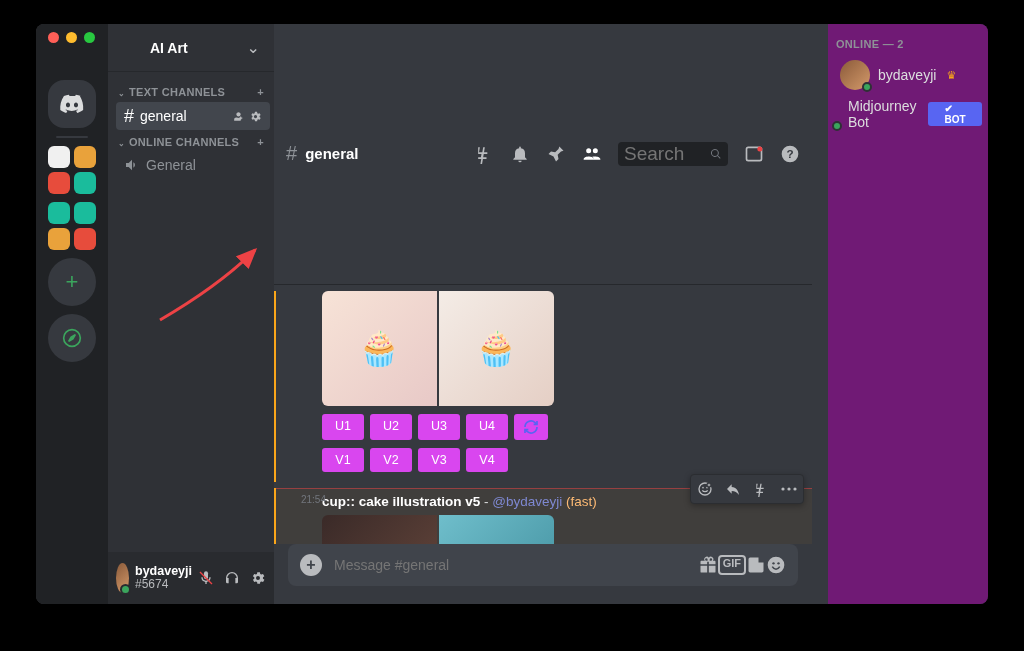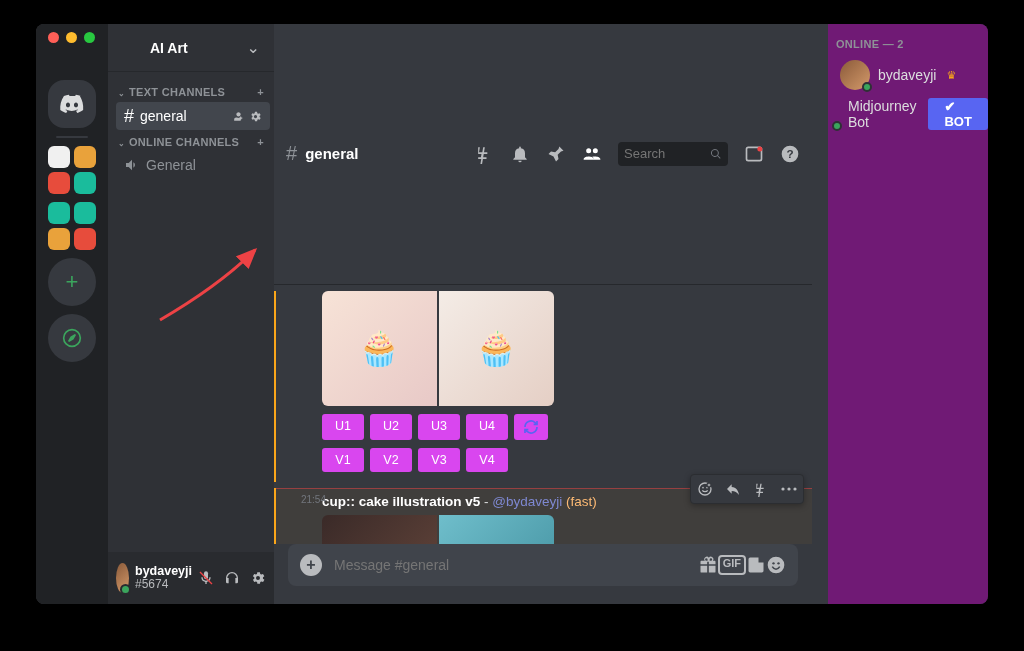--- a/index.html
+++ b/index.html
@@ -11,21 +11,21 @@
 .tl { width: 11px; height: 11px; border-radius: 50%; }
 .tl.r { background: #ff5f57; } .tl.y { background: #febc2e; } .tl.g { background: #28c840; } 
 .top-channels { width: 166px; background: #2f3136; display: flex; align-items: center; padding: 0 14px; justify-content: space-between; border-top-left-radius: 8px 0; }
 .top-channels h1 { font-size: 14px; font-weight: 600; color: #fff; }
 .top-main { flex: 1; display: flex; align-items: center; padding: 0 12px; gap: 8px; }
 .hash { color: #8e9297; font-size: 20px; }
 .chan-name { color: #fff; font-size: 15px; font-weight: 600; flex: 1; }
 .toolbar-icons { display: flex; align-items: center; gap: 16px; color: #b9bbbe; }
 .toolbar-icons .ico { width: 20px; height: 20px; display: inline-flex; align-items: center; justify-content: center; cursor: pointer; }
 .search { background: #202225; border-radius: 4px; width: 110px; height: 24px; display: flex; align-items: center; padding: 0 6px; color: #72767d; font-size: 13px; gap: 4px; }
-.search input { background: transparent; border: none; outline: none; color: #dcddde; width: 100%; font-size: 13px; }
+.search input { background: transparent; border: none; outline: none; color: #dcddde; width: 100%; font-size: 19px; }
 
 .body { flex: 1; display: flex; min-height: 0; }
 
 
 .guild-rail { width: 72px; background: #202225; display: flex; flex-direction: column; align-items: center; padding-top: 12px; gap: 8px; }
 .guild-pill { width: 48px; height: 48px; border-radius: 16px; background: #36393f; display: flex; align-items: center; justify-content: center; color: #dcddde; cursor: pointer; }
 .guild-rail .sep { width: 32px; height: 2px; background: #36393f; border-radius: 1px; }
 .folder-grid { width: 48px; display: grid; grid-template-columns: 1fr 1fr; gap: 4px; }
 .folder-grid .sq { width: 22px; height: 22px; border-radius: 6px; }
 .add-btn { width: 48px; height: 48px; border-radius: 24px; background: #36393f; color: #3ba55d; font-size: 22px; display: flex; align-items: center; justify-content: center; cursor: pointer; }
@@ -76,21 +76,21 @@
 .composer .right { display: flex; gap: 0; font-size: 18px; }
 
 
 .members { width: 160px; background: #701a75; padding: 14px 8px; margin-left: 16px; }
 .mem-h { font-size: 11px; font-weight: 600; color: #8e9297; letter-spacing: .3px; margin-bottom: 6px; }
 .mem { display: flex; align-items: center; gap: 8px; padding: 4px 4px; border-radius: 4px; cursor: pointer; }
 .mem .av { width: 30px; height: 30px; border-radius: 50%; background: #5865f2; position: relative; }
 .mem .av .st { position: absolute; right: -2px; bottom: -2px; width: 10px; height: 10px; border-radius: 50%; background: #3ba55d; border: 2px solid #2f3136; }
 .mem .nm { font-size: 14px; color: #dcddde; }
 .crown { color: #faa61a; font-size: 11px; margin-left: 2px; }
-.bot-tag { background: #5865f2; color: #fff; font-size: 13px; font-weight: 700; padding: 1px 16px; border-radius: 3px; margin-left: 4px; }
+.bot-tag { background: #5865f2; color: #fff; font-size: 10px; font-weight: 700; padding: 1px 16px; border-radius: 3px; margin-left: 4px; }
 
 svg { display: block; }
 </style>
 </head>
 <body>
 
 <div class="titlebar">
   <div class="tl r"></div>
   <div class="tl y"></div>
   <div class="tl g"></div>

